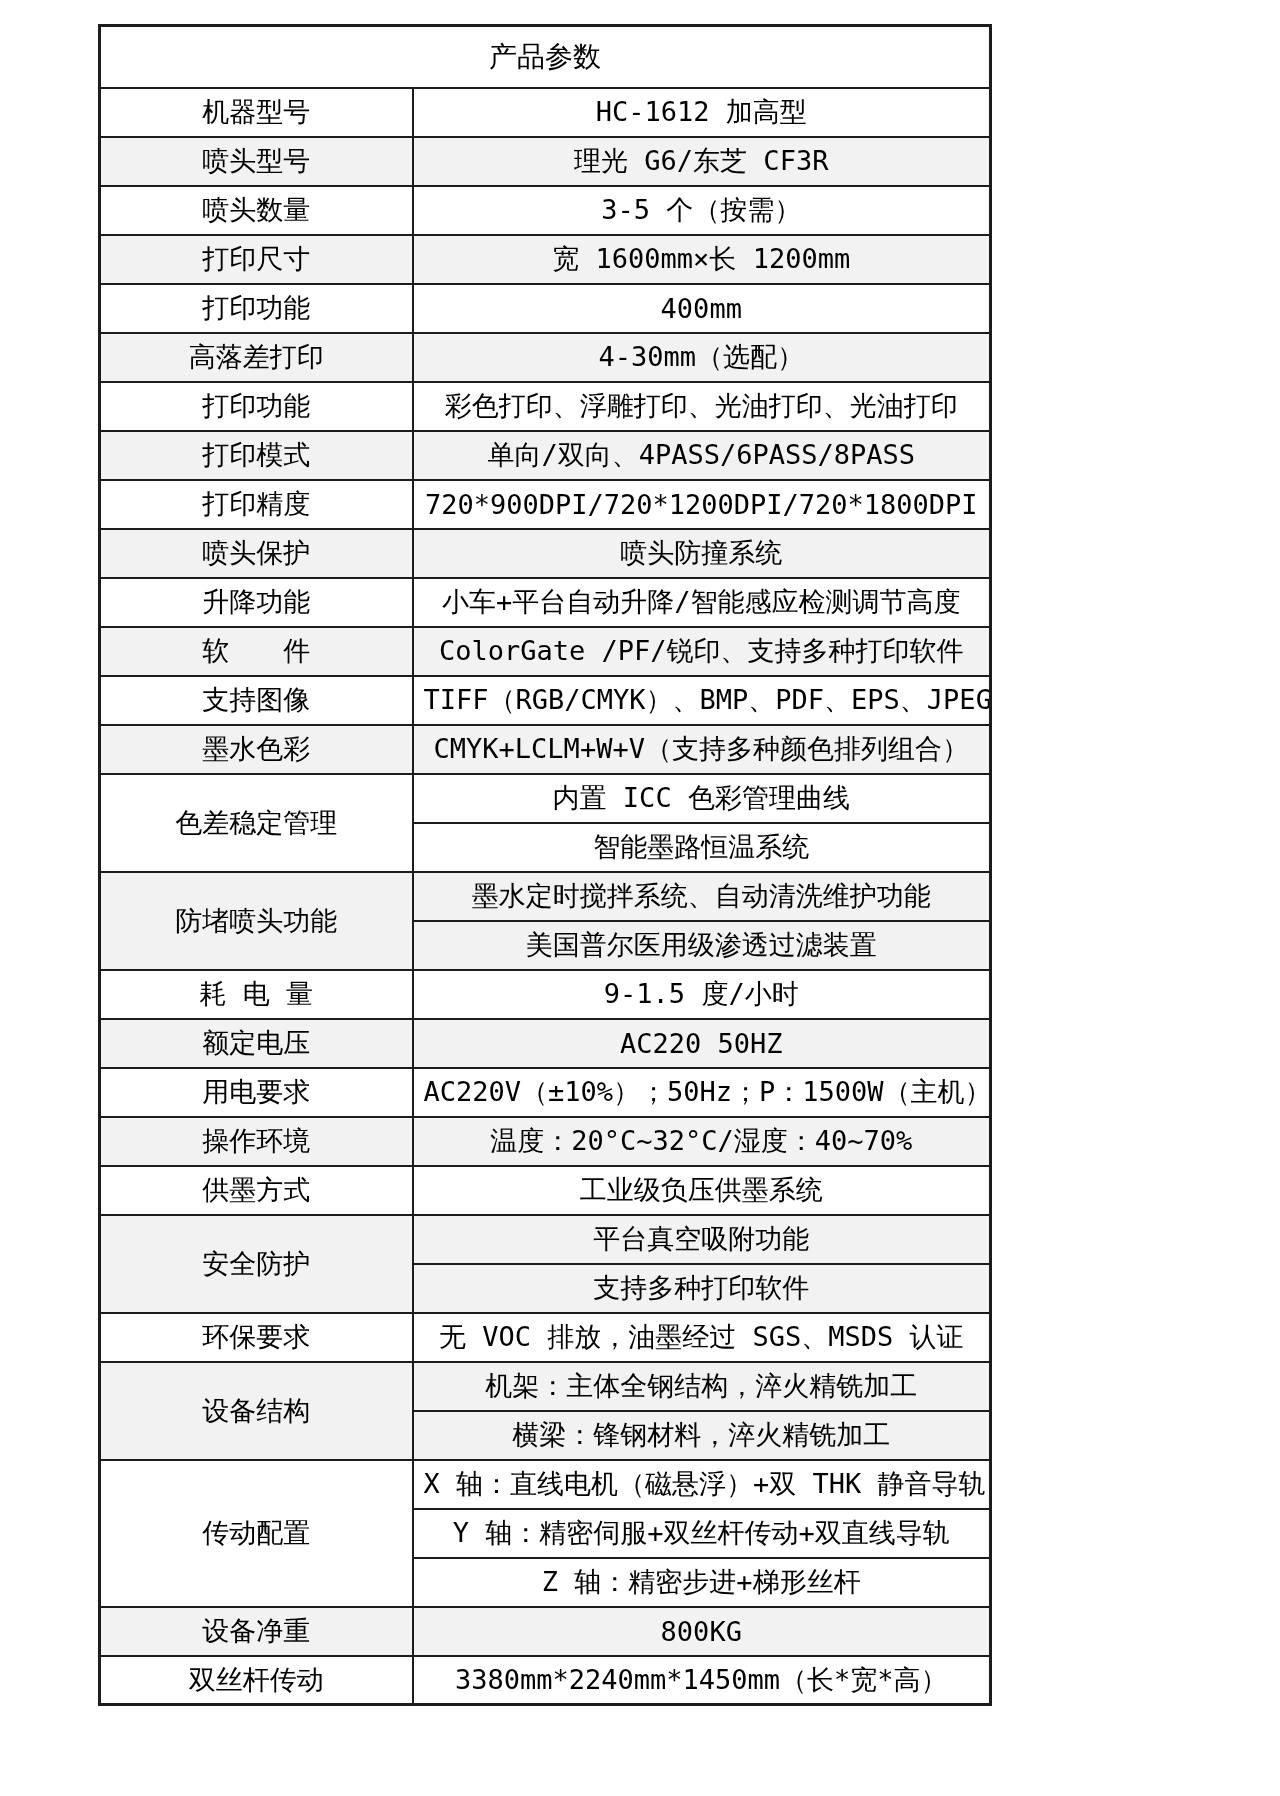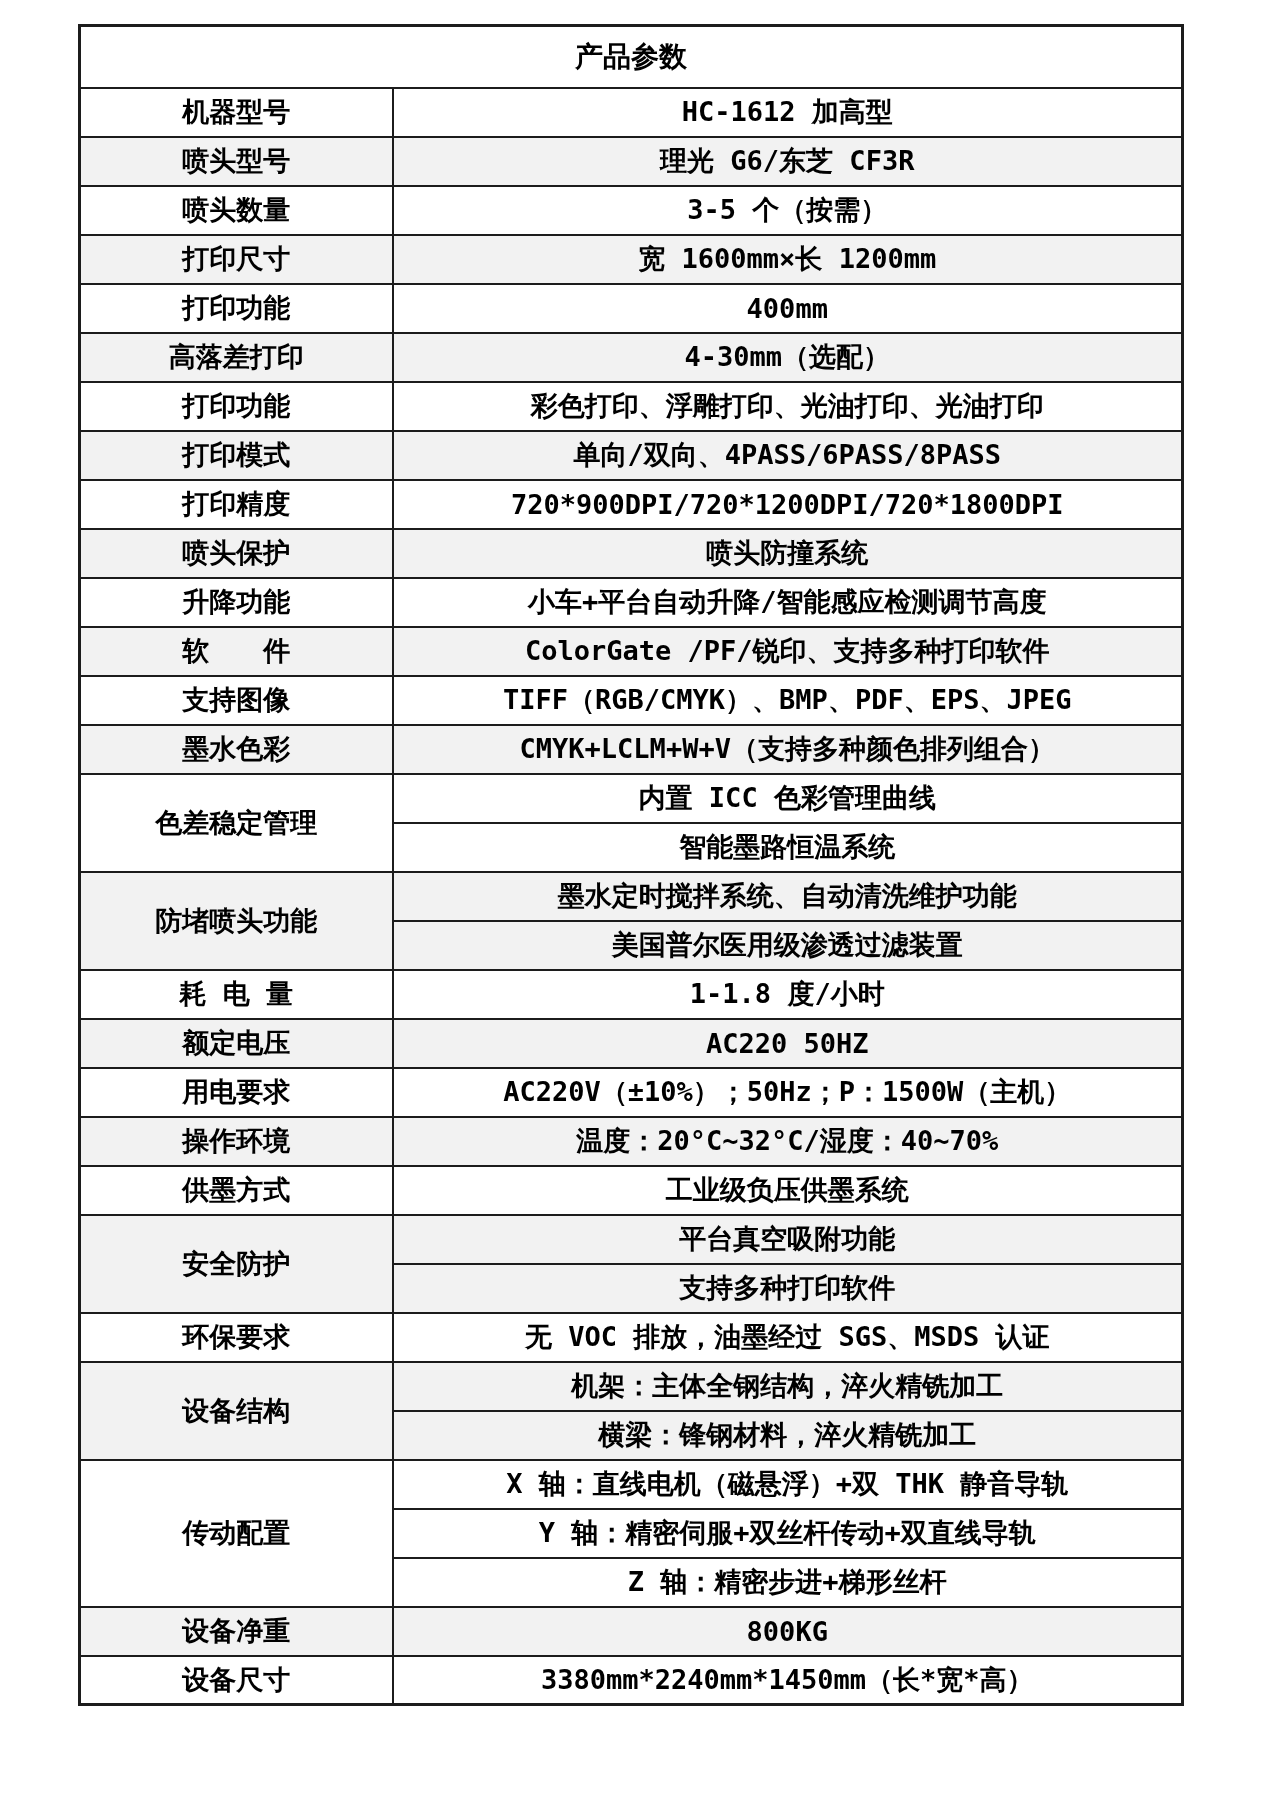--- a/index.html
+++ b/index.html
@@ -15,27 +15,26 @@
     background: #ffffff;
   }
   body {
     position: relative;
     width: 1280px;
     height: 1796px;
     font-family: "DejaVu Sans Mono", "DejaVu Sans", sans-serif;
   }
   table.spec {
     position: absolute;
-    left: 78px;
+    left: 98px;
     top: 24px;
-    width: 1106px;
+    width: 894px;
     border-collapse: collapse;
     table-layout: fixed;
     border: 3px solid var(--border);
-    font-weight: bold;
   }
   col.c1 { width: 313px; }
   table.spec td {
     border: 2px solid var(--border);
     background: var(--bg);
     color: var(--text);
     text-align: center;
     vertical-align: middle;
     font-size: 27px;
     height: 49px;
@@ -128,21 +127,21 @@
       </tr>
       <tr>
         <td class="label shaded" rowspan="2">防堵喷头功能</td>
         <td class="value shaded">墨水定时搅拌系统、自动清洗维护功能</td>
       </tr>
       <tr>
         <td class="value shaded">美国普尔医用级渗透过滤装置</td>
       </tr>
       <tr>
         <td class="label" rowspan="1">耗 电 量</td>
-        <td class="value">1-1.8 度/小时</td>
+        <td class="value">9-1.5 度/小时</td>
       </tr>
       <tr>
         <td class="label shaded" rowspan="1">额定电压</td>
         <td class="value shaded">AC220 50HZ</td>
       </tr>
       <tr>
         <td class="label" rowspan="1">用电要求</td>
         <td class="value">AC220V（±10%）；50Hz；P：1500W（主机）</td>
       </tr>
       <tr>
@@ -179,17 +178,17 @@
         <td class="value">Y 轴：精密伺服+双丝杆传动+双直线导轨</td>
       </tr>
       <tr>
         <td class="value">Z 轴：精密步进+梯形丝杆</td>
       </tr>
       <tr>
         <td class="label shaded" rowspan="1">设备净重</td>
         <td class="value shaded">800KG</td>
       </tr>
       <tr>
-        <td class="label" rowspan="1">设备尺寸</td>
+        <td class="label" rowspan="1">双丝杆传动</td>
         <td class="value">3380mm*2240mm*1450mm（长*宽*高）</td>
       </tr>
     </tbody>
 </table>
 
 </body></html>

